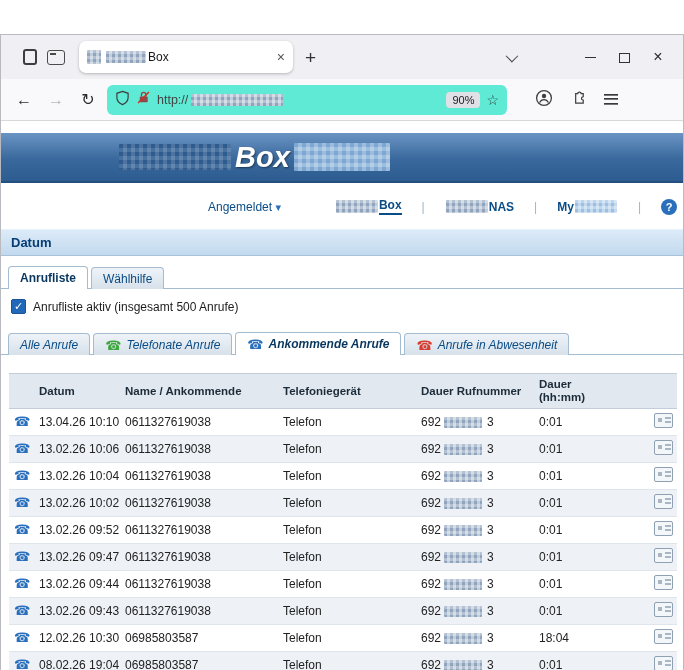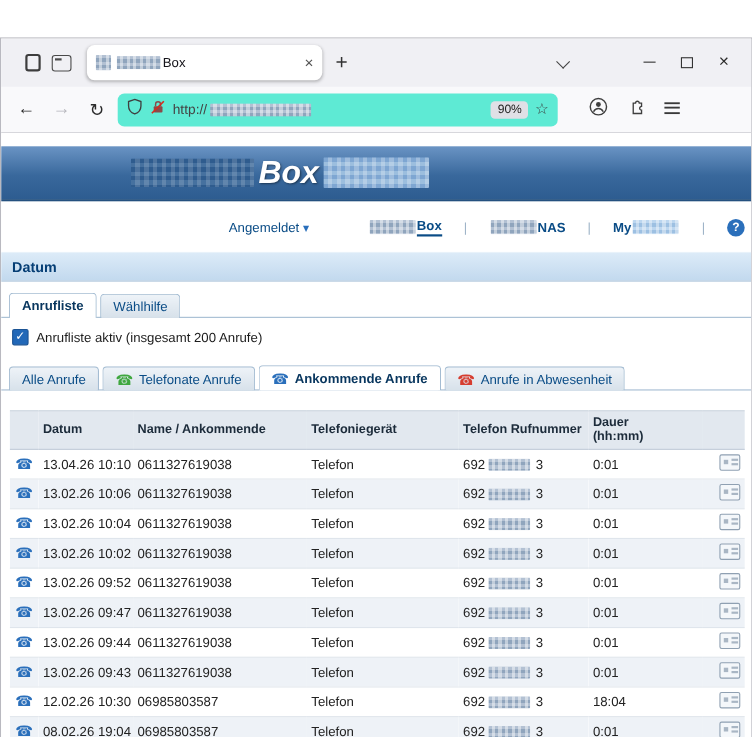--- a/index.html
+++ b/index.html
@@ -72,21 +72,21 @@
     color:#053e75;font-weight:bold;font-size:13px;padding:5px 10px;}
   .tabs-row{margin-top:8px;display:flex;align-items:flex-end;gap:3px;padding-left:7px;border-bottom:1px solid #a4bcd2;height:24px;}
   .tab-main,.tab-filter{border:1px solid #a4bcd2;border-bottom:none;border-radius:4px 4px 0 0;
     padding:4px 11px 3px;background:linear-gradient(#eef3f8,#d7e1ea);font-size:12px;color:#0a4c86;
     display:inline-flex;align-items:center;gap:5px;position:relative;top:1px;white-space:nowrap;text-align:center;}
   .tab-main.active,.tab-filter.active{background:#fff;font-weight:bold;color:#08365e;padding-bottom:4px;}
   .desc{margin:12px 0 0 8px;font-size:12px;color:#1c1c1c;}
   .chk-row{margin:10px 0 0 10px;display:flex;align-items:center;gap:7px;font-size:12px;color:#1c1c1c;}
   .cb{width:13px;height:13px;background:#2268b8;border:1px solid #1b5394;border-radius:2px;color:#fff;font-size:11px;
     line-height:13px;text-align:center;display:inline-block;}
-  .filter-row{margin-top:16px;font-size:11.5px;}
+  .filter-row{margin-top:16px;font-size:11.5px;font-style:italic;}
   .ph{font-size:13px;line-height:1;}
   .ph.in{color:#2a6fbb;} .ph.out{color:#3fa73f;} .ph.miss{color:#d63c2f;}
   
   .calls{margin:18px 8px 0;border-collapse:collapse;table-layout:fixed;width:668px;font-size:12px;color:#222;}
   .calls col.c1{width:26px;} .calls col.c2{width:86px;} .calls col.c3{width:158px;}
   .calls col.c4{width:138px;} .calls col.c5{width:118px;} .calls col.c6{width:104px;} .calls col.c7{width:38px;}
   .calls thead th{background:#e2e8ef;border-top:1px solid #c2cdd9;border-bottom:1px solid #c2cdd9;
     text-align:left;font-size:11.5px;color:#1c2b3a;padding:4px 4px;vertical-align:middle;line-height:13px;}
   .calls tbody td{border-bottom:1px solid #dfe5ec;padding:4px 4px;height:17px;vertical-align:middle;white-space:nowrap;overflow:hidden;}
   .calls tbody tr:nth-child(even){background:#eef2f7;}
@@ -203,21 +203,21 @@
         <span>Anrufliste</span>
       </div>
       <div class="tab-main">
         <span>Wählhilfe</span>
       </div>
     </div>
 
 
     <div class="chk-row">
       <span class="cb">✓</span>
-      <span>Anrufliste aktiv (insgesamt 200 Anrufe)</span>
+      <span>Anrufliste aktiv (insgesamt 500 Anrufe)</span>
     </div>
 
     <div class="tabs-row filter-row">
       <div class="tab-filter">
         <span>Alle Anrufe</span>
       </div>
       <div class="tab-filter">
         <span class="ph out">☎</span>
         <span>Telefonate Anrufe</span>
       </div>
@@ -240,21 +240,21 @@
           <col class="c5">
           <col class="c6">
           <col class="c7">
       </colgroup>
       <thead>
         <tr>
           <th class="c-icon"></th>
           <th>Datum</th>
           <th>Name / Ankommende</th>
           <th>Telefoniegerät</th>
-          <th>Telefon Rufnummer</th>
+          <th>Dauer Rufnummer</th>
           <th>
             <div>Dauer</div>
             <div>(hh:mm)</div>
           </th>
           <th class="c-act"></th>
         </tr>
       </thead>
       <tbody id="call-rows">
   <tr>
     <td class="c-icon"><span class="ph in">☎</span></td>

